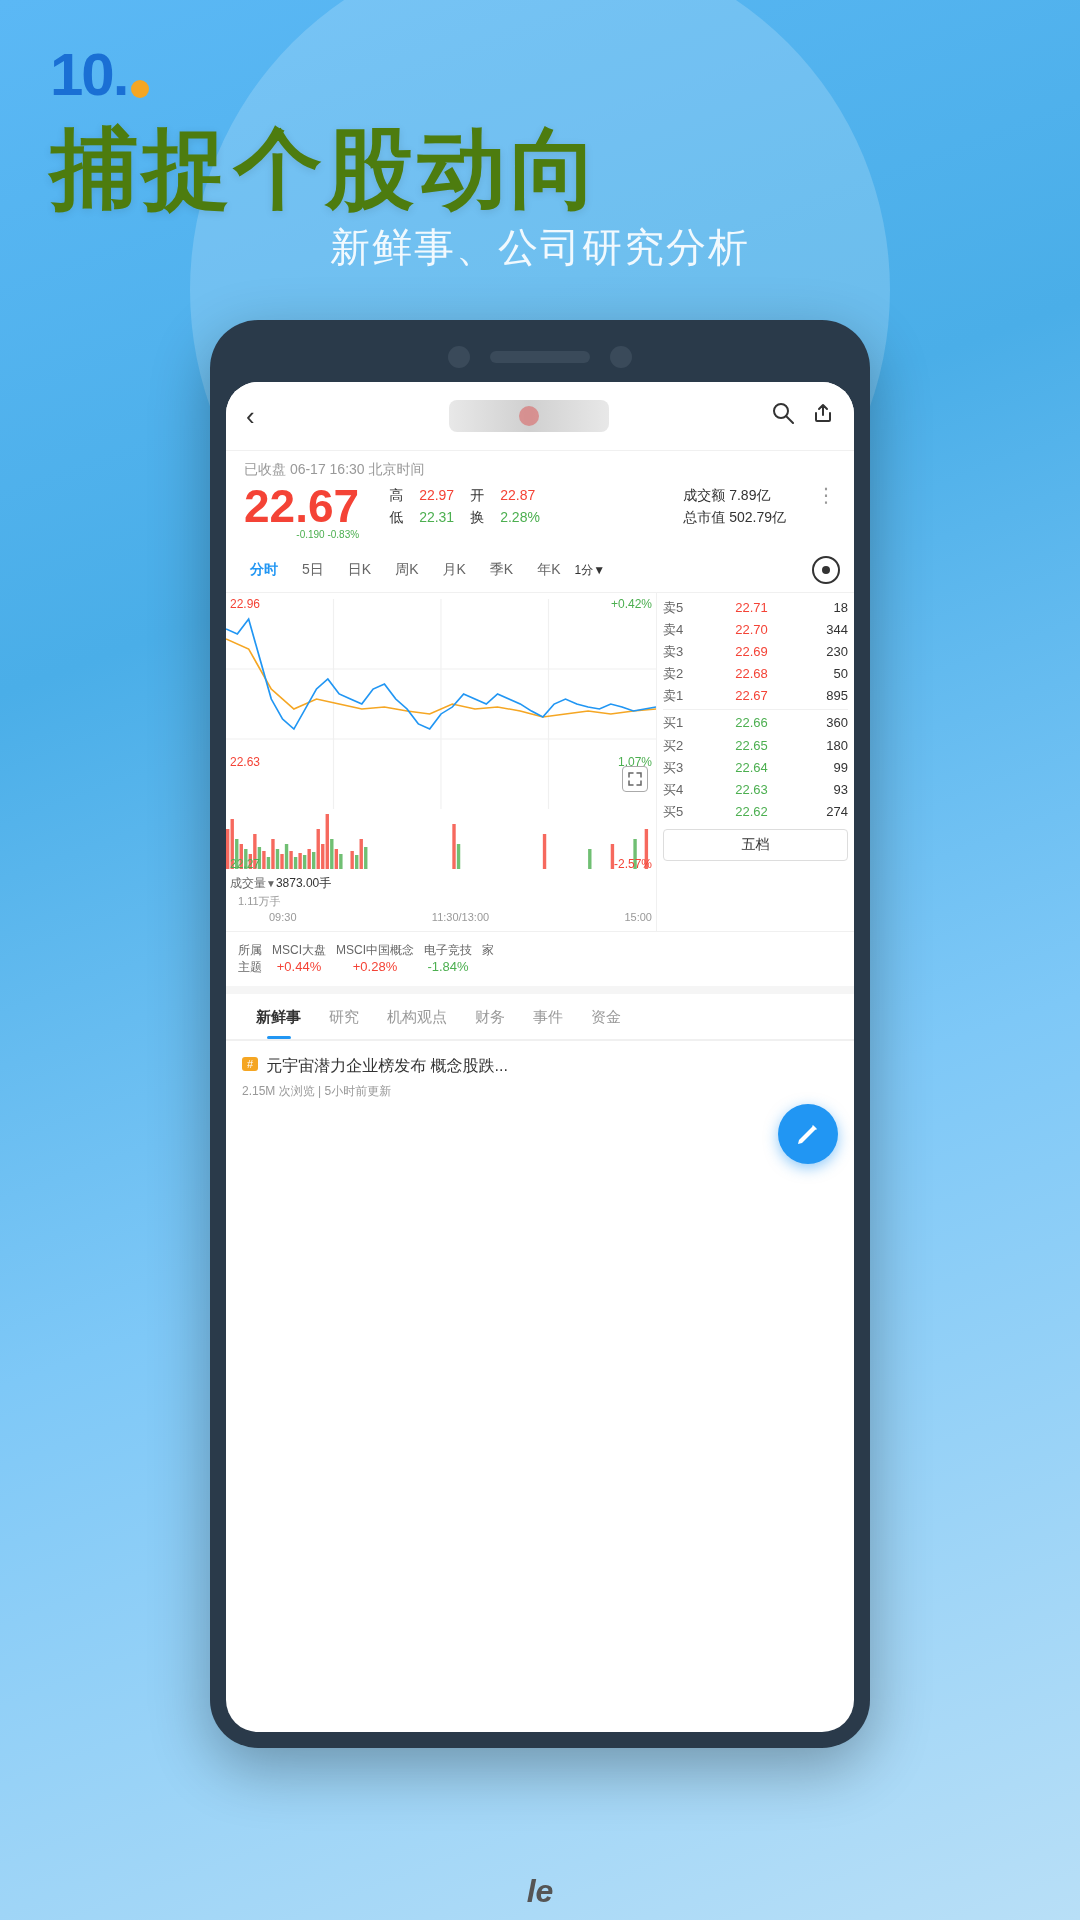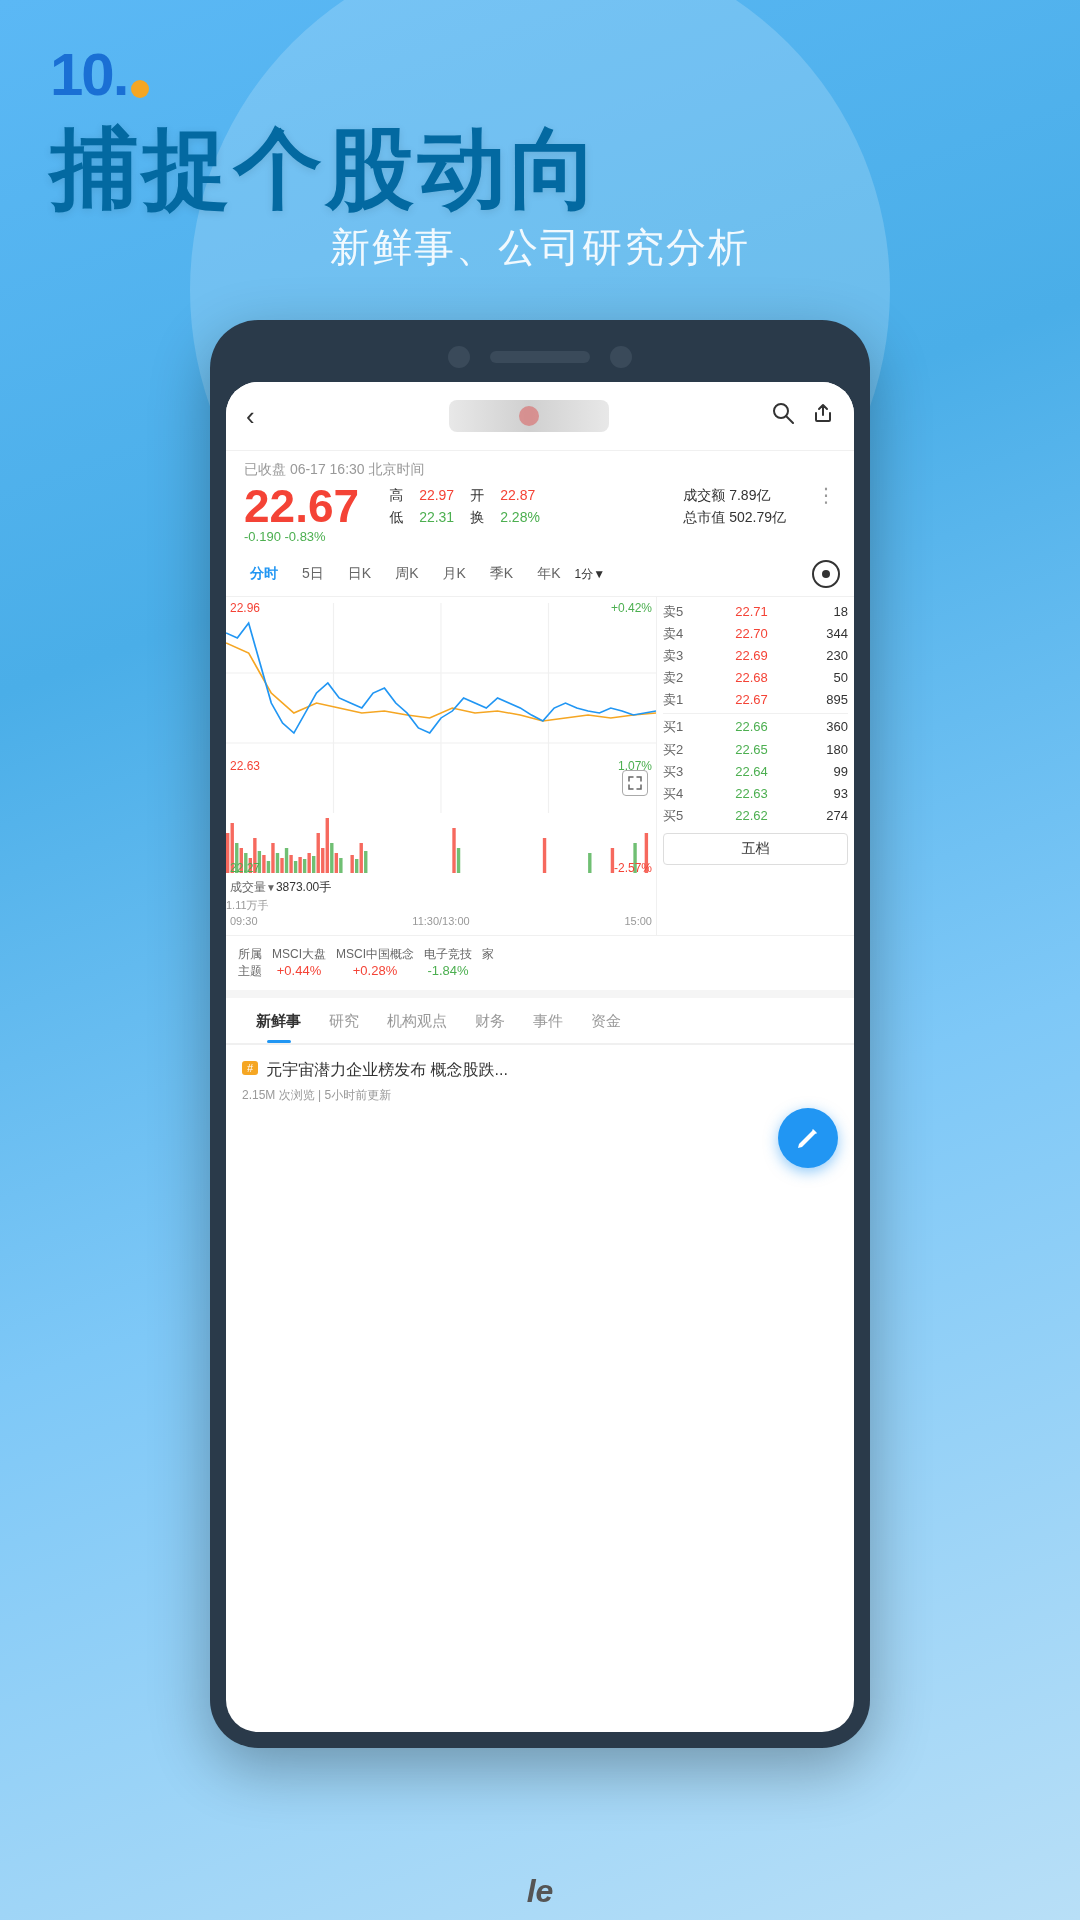--- a/index.html
+++ b/index.html
@@ -59,21 +59,21 @@
       margin-left: 4px;
       margin-top: 28px;
     }
 
     .hero-title {
       position: absolute;
       top: 110px;
       left: 50px;
       font-size: 88px;
       font-weight: 900;
-      color: #0369a1;
+      color: #4d7c0f;
       letter-spacing: 4px;
       text-shadow: 0 2px 8px rgba(0,0,0,0.1);
     }
 
     .hero-subtitle {
       position: absolute;
       top: 220px;
       left: 0;
       right: 0;
       text-align: center;
@@ -228,23 +228,24 @@
 
     .detail-value-red {
       color: #f44336;
     }
 
     .detail-value-green {
       color: #4caf50;
     }
 
     .stock-change {
-      font-size: 13px;
+      font-size: 10px;
       color: #4caf50;
       font-weight: 500;
+      text-align: right;
     }
 
     .stock-right-info {
       display: flex;
       flex-direction: column;
       gap: 4px;
       font-size: 14px;
       color: #333;
       padding-top: 4px;
     }
@@ -374,20 +375,21 @@
       width: 100%;
       height: 60px;
     }
 
     .chart-time-labels {
       display: flex;
       justify-content: space-between;
       padding: 2px 4px;
       font-size: 11px;
       color: #999;
+      margin-left: 39px;
     }
 
     
     .order-book {
       width: 198px;
       padding: 4px 6px;
       border-left: 1px solid #f0f0f0;
     }
 
     .order-row {
@@ -731,21 +733,21 @@
             <rect x="360" y="30" width="3" height="30" fill="#4caf50" opacity="0.8"></rect>
             <rect x="370" y="20" width="3" height="40" fill="#f44336" opacity="0.8"></rect>
           </svg>
 
           
           <div style="display:flex; align-items:center; padding: 2px 4px; font-size:12px; color:#666;">
             <span>成交量</span>
             <span style="font-size:10px; color:#666;">▼</span>
             <span style="color:#333;">3873.00手</span>
           </div>
-          <div style="padding:0 0; font-size:11px; color:#999;">1.11万手</div>
+          <div style="padding:0 12px; font-size:11px; color:#999;">1.11万手</div>
 
           
           <div class="chart-time-labels">
             <span>09:30</span>
             <span>11:30/13:00</span>
             <span>15:00</span>
           </div>
 
           
           <div style="position:absolute; right:8px; top:55%; transform:translateY(-50%); width:26px; height:26px; border:1px solid #aaa; border-radius:4px; background:rgba(255,255,255,0.9); display:flex; align-items:center; justify-content:center; cursor:pointer; z-index:2;">

